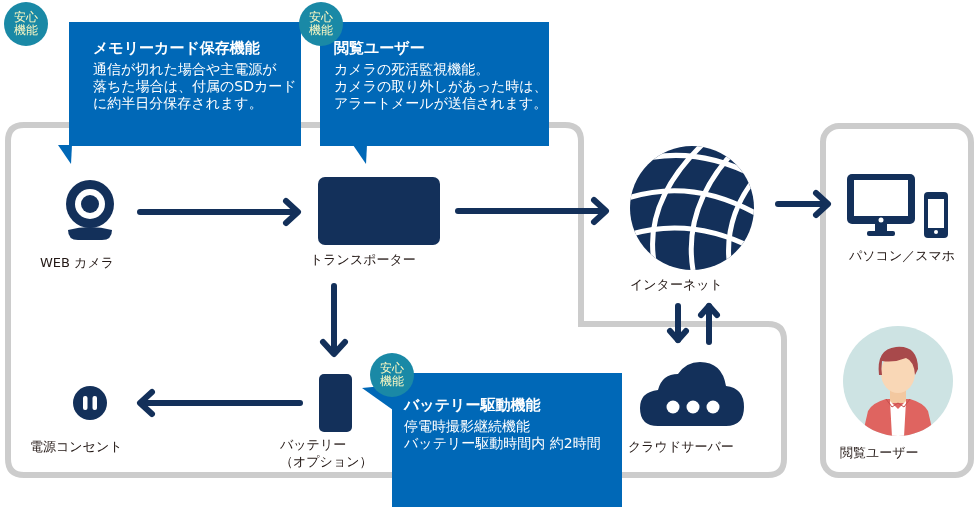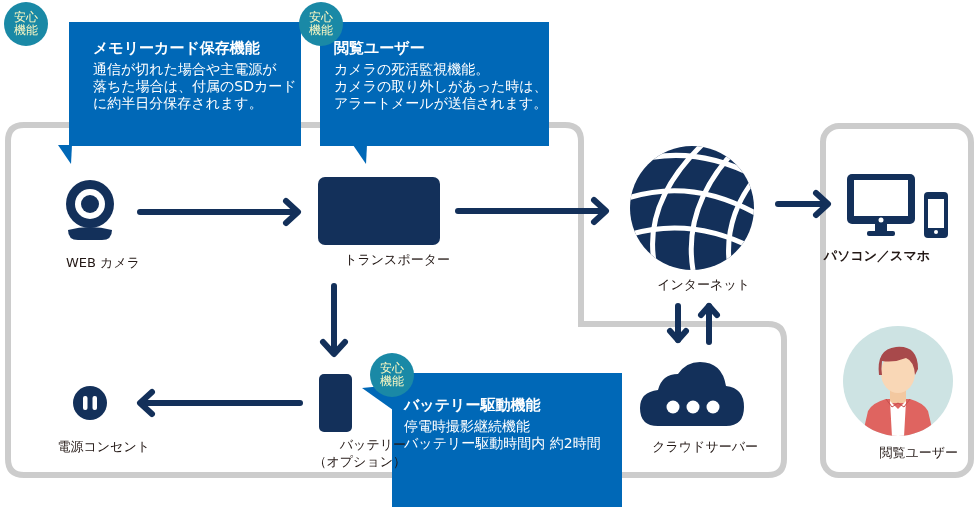--- a/index.html
+++ b/index.html
@@ -1,20 +1,20 @@
 <!DOCTYPE html>
 <html><head>
 <meta charset="utf-8">
 <style>
   html, body { margin: 0; padding: 0; background: #ffffff; }
   body { width: 979px; height: 507px; position: relative; overflow: hidden;
          font-family: "DejaVu Sans", "Liberation Sans", sans-serif; color: #231815; }
   .abs { position: absolute; }
   svg.bg { position: absolute; left: 0; top: 0; }
-  .label { position: absolute; font-size: 13px; color: #231815; text-align: right; white-space: nowrap; line-height: 17px; }
+  .label { position: absolute; font-size: 13px; color: #231815; text-align: left; white-space: nowrap; line-height: 17px; }
   .callout { position: absolute; background: #0068b7; color: #ffffff; box-sizing: border-box; }
   .callout .title { font-weight: bold; font-size: 15px; line-height: 20px; margin-bottom: 3px; white-space: nowrap; }
   .callout .line { font-size: 14px; line-height: 17px; white-space: nowrap; }
   .badge { position: absolute; width: 44px; height: 44px; border-radius: 50%; background: #1a89a6;
            color: #fef9c3; font-size: 12px; line-height: 13px; text-align: center; display: flex;
            flex-direction: column; align-items: center; justify-content: center; }
   .node { position: absolute; }
 </style>
 </head>
 <body>
@@ -136,24 +136,24 @@
 <svg class="node" style="left:845px; top:172px;" width="106" height="68" viewBox="0 0 106 68">
   <rect x="2" y="2" width="68" height="50" rx="5" fill="#13305a"></rect>
   <rect x="9" y="8" width="54" height="36" fill="#ffffff"></rect>
   <circle cx="36" cy="48" r="2.5" fill="#ffffff"></circle>
   <rect x="30" y="52" width="12" height="8" fill="#13305a"></rect>
   <rect x="22" y="59" width="28" height="5" rx="2" fill="#13305a"></rect>
   <rect x="79" y="20" width="24" height="46" rx="4" fill="#13305a"></rect>
   <rect x="83" y="27" width="16" height="29" fill="#ffffff"></rect>
   <circle cx="91" cy="60" r="2" fill="#ffffff"></circle>
 </svg>
-<div class="label" style="left:805px; top:247px; width:125px;font-weight:bold;">パソコン／スマホ</div>
+<div class="label" style="left:849px; top:247px; width:125px;">パソコン／スマホ</div>
 
 <div class="node" style="left:319px; top:374px; width:33px; height:58px; background:#13305a; border-radius:5px;"></div>
-<div class="label" style="left:296px; top:436px; width:110px; line-height:17px;">
+<div class="label" style="left:280px; top:436px; width:110px; line-height:17px;">
   <div>バッテリー</div>
   <div>（オプション）</div>
 </div>
 
 <svg class="node" style="left:72px; top:385px;" width="36" height="36" viewBox="0 0 36 36">
   <circle cx="18" cy="18" r="17" fill="#13305a"></circle>
   <rect x="11" y="11" width="4.5" height="14" rx="2" fill="#ffffff"></rect>
   <rect x="20.5" y="11" width="4.5" height="14" rx="2" fill="#ffffff"></rect>
 </svg>
 <div class="label" style="left:30px; top:438px; width:120px;">電源コンセント</div>

